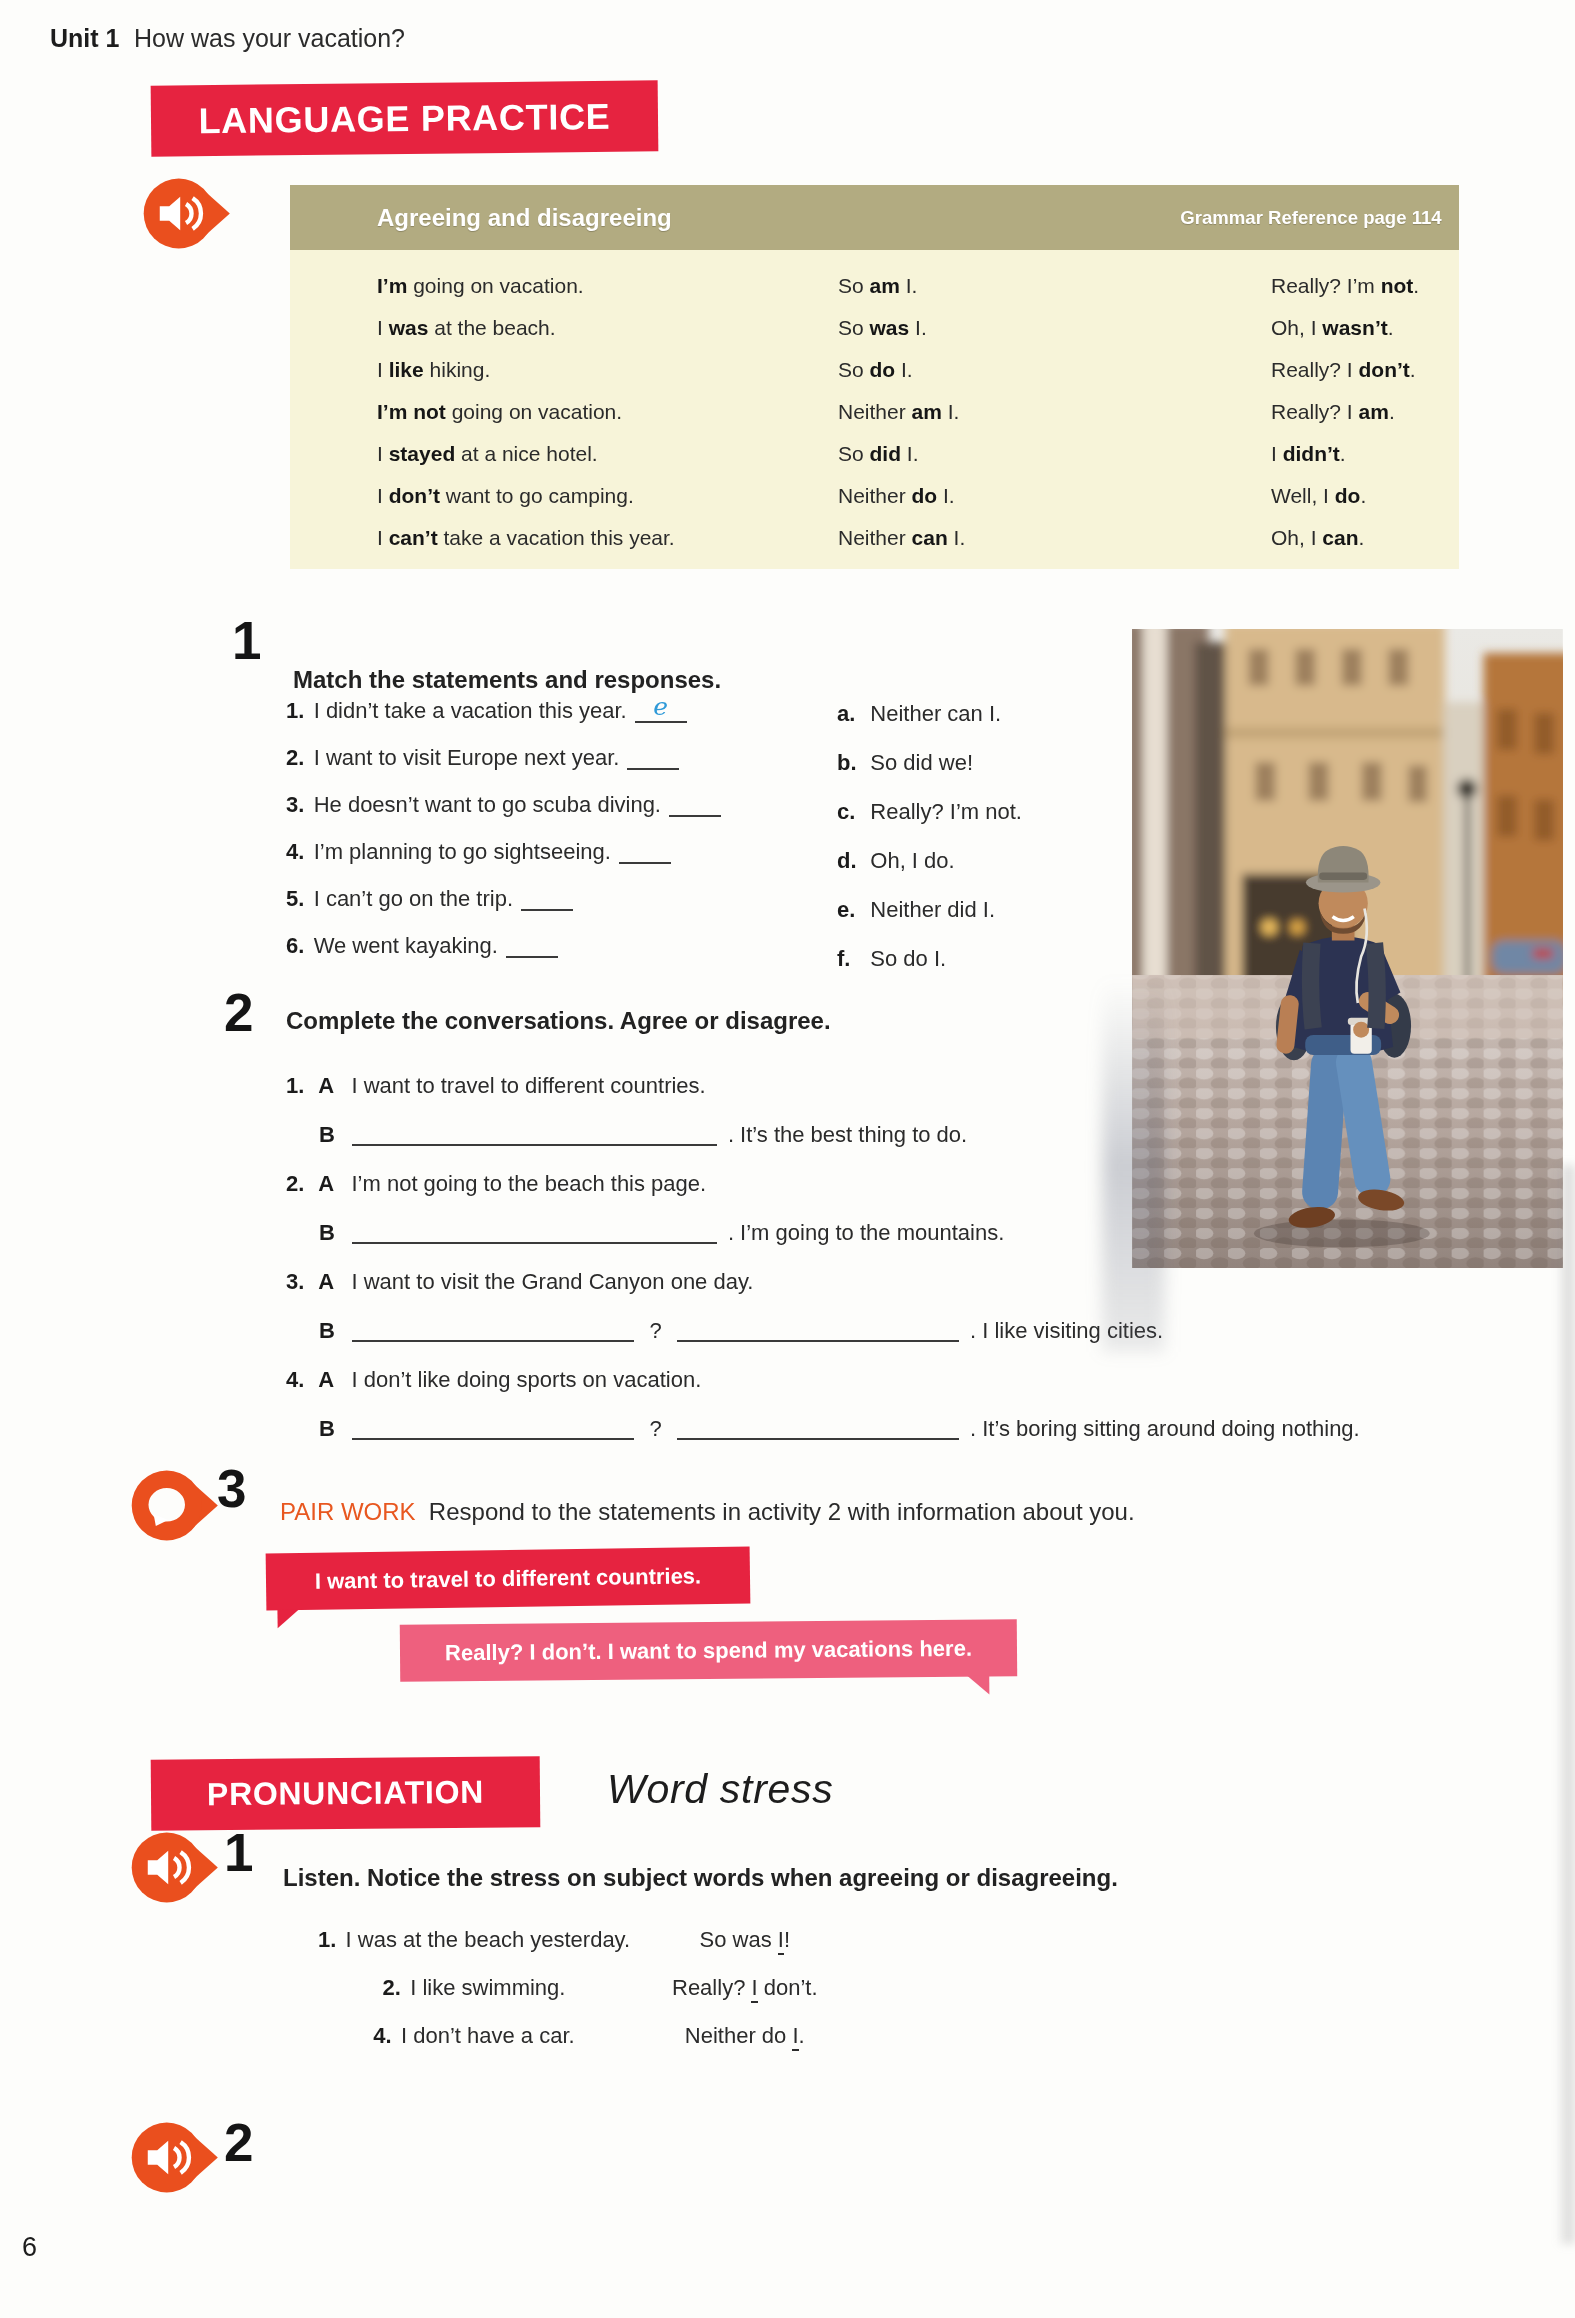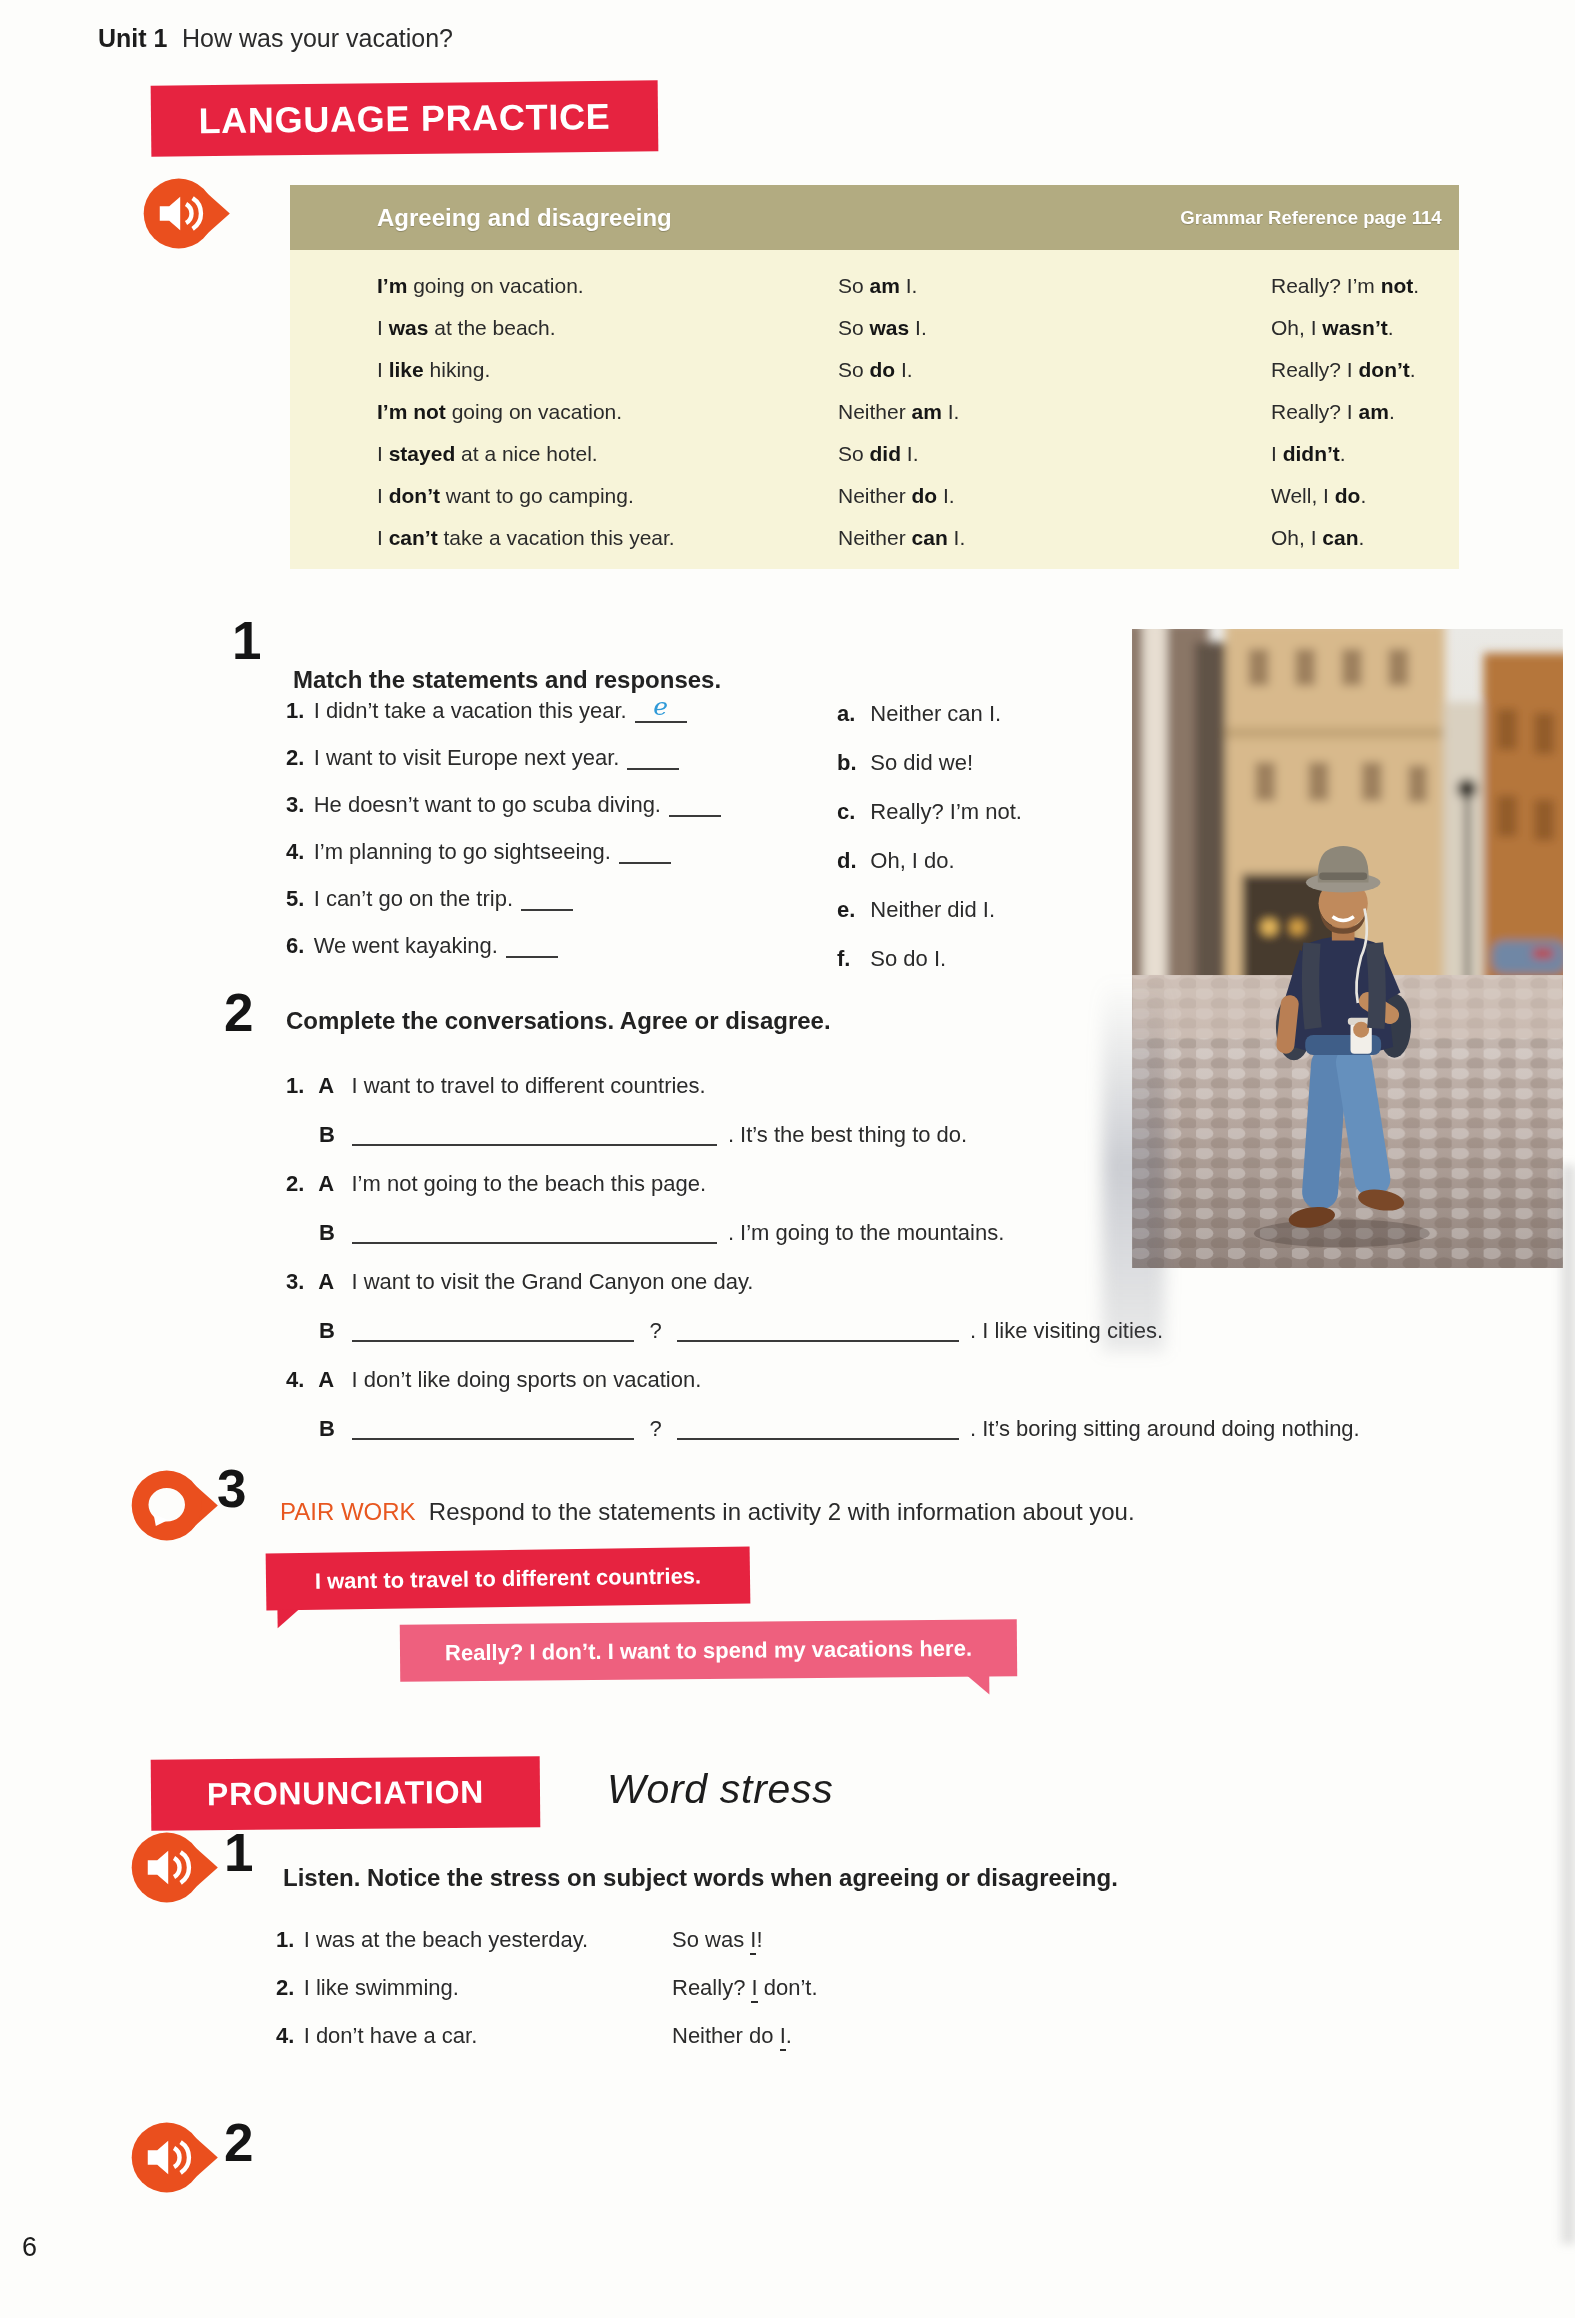--- a/index.html
+++ b/index.html
@@ -1,21 +1,21 @@
 <!DOCTYPE html>
 <html style="font-size:10.7px"><head>
 <meta charset="utf-8">
 <style>
   html,body{margin:0;padding:0;background:#e9e9e9;}
   .page{position:relative;width:1575px;height:2319px;background:#fdfdfb;
         font-family:"Liberation Sans",sans-serif;color:#2b2b2b;overflow:hidden;margin:0 auto;}
   .abs{position:absolute;}
 
   
-  .unit-header{left:50px;top:24px;font-size:25px;margin-left:48px;}
+  .unit-header{left:50px;top:24px;font-size:25px;}
   .unit-header b{font-weight:700;margin-right:14.6px;color:#1d1d1d;}
 
   
   .lp-banner{left:151px;top:83px;width:507px;height:71px;background:#e62340;color:#fff;
              display:flex;align-items:center;justify-content:center;font-size:36px;font-weight:800;
              letter-spacing:0.7px;transform:rotate(-0.6deg);}
   .pron-banner{left:151px;top:1758px;width:389px;height:71px;background:#e62340;color:#fff;
              display:flex;align-items:center;justify-content:center;font-size:32px;font-weight:800;
              letter-spacing:0.7px;transform:rotate(-0.5deg);}
   .word-stress{left:607px;top:1766px;font-size:41px;font-style:italic;font-weight:500;color:#1d1d1d;letter-spacing:0.7px;}
@@ -69,21 +69,21 @@
   .bubble1{left:266px;top:1550px;width:484px;height:57px;background:#e62340;transform:rotate(-0.8deg);}
   .bubble1:after{content:"";position:absolute;left:10.7px;bottom:-18px;width:0;height:0;
                  border-top:19.3px solid #e62340;border-right:22.6px solid transparent;}
   .bubble2{left:400px;top:1622px;width:617px;height:57px;background:#ee607e;transform:rotate(-0.5deg);}
   .bubble2:after{content:"";position:absolute;right:28px;bottom:-18px;width:0;height:0;
                  border-top:19.3px solid #ee607e;border-left:22.6px solid transparent;}
 
   
   .p1-instr,.p2-instr{font-size:24px;font-weight:600;color:#222;}
   .p1-items{left:276px;top:1916px;font-size:22px;}
-  .p1-items .prow{display:grid;grid-template-columns:396px 1fr;height:48px;align-items:center;}
+  .p1-items .prow{display:grid;grid-template-columns:396px 1fr;height:48px;align-items:center;text-align:center;}
   .u{border-bottom:2px solid #2b2b2b;padding-bottom:0.7px;}
 
   .page-num{left:22px;top:2232px;font-size:27px;color:#1d1d1d;}
 
   
   .photo{left:1132px;top:629px;width:431px;height:639px;overflow:hidden;}
   .photo svg{display:block;}
 
   
   .smudge1{left:1102px;top:979px;width:63px;height:373px;filter:blur(8px);

